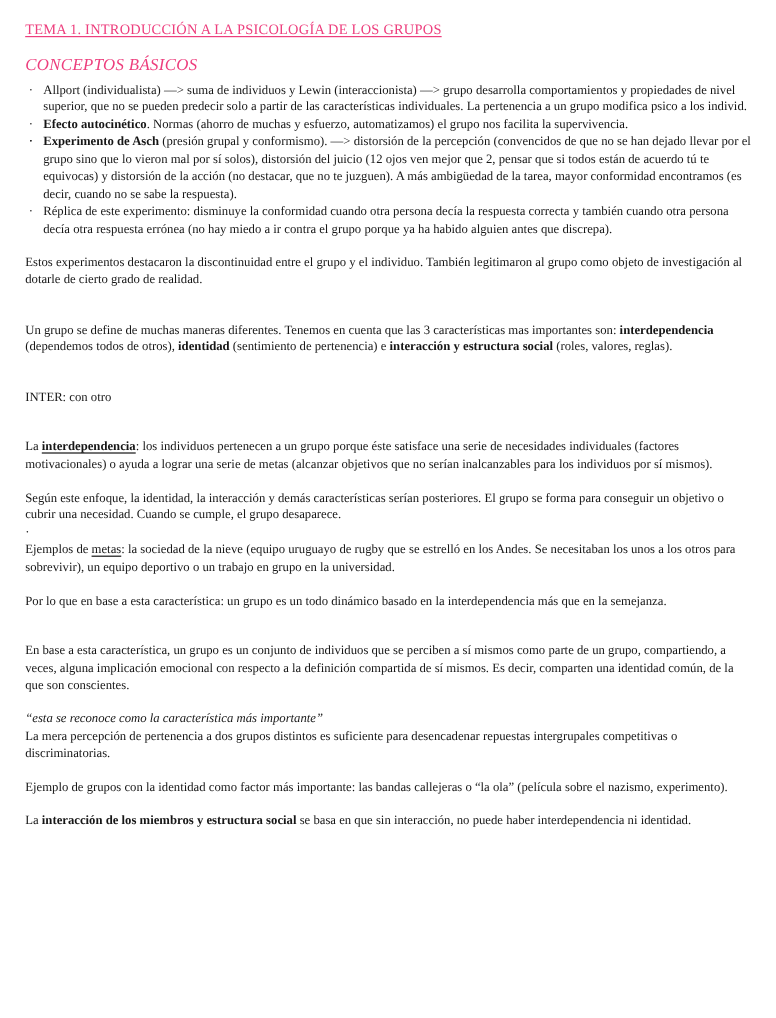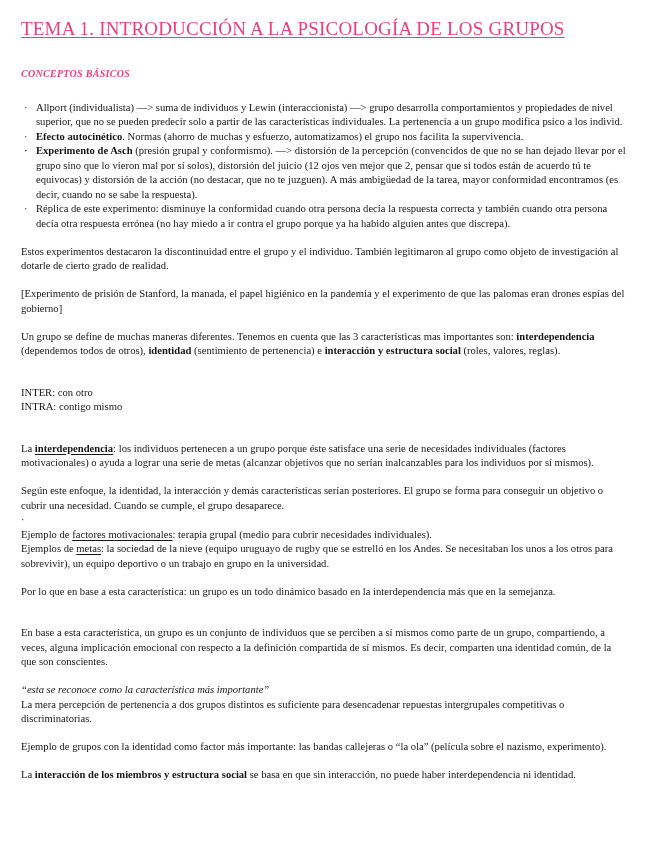--- a/index.html
+++ b/index.html
@@ -9,33 +9,33 @@
     width: 647px;
     min-height: 848px;
     background: #ffffff;
     padding: 16px 20px 24px 21px;
     font-family: "Liberation Serif", serif;
     font-size: 10.6px;
     line-height: 1.37;
     color: #161616;
   }
   .title {
-    font-size: 19px;
+    font-size: 12px;
     font-weight: normal;
     text-decoration: underline;
     text-underline-offset: 2px;
     letter-spacing: 0.2px;
-    margin-bottom: 25px;
+    margin-bottom: 13px;
   }
   .subtitle {
-    font-size: 10px;
-    font-weight: bold;
+    font-size: 14px;
+    font-weight: normal;
     font-style: italic;
     letter-spacing: 0.3px;
-    margin-bottom: 20px;
+    margin-bottom: 4px;
   }
   .content .para { min-height: 13px; }
   .content .bullet { position: relative; padding-left: 15px; }
   .content .bullet .marker { position: absolute; left: 3px; top: 0; }
   .content .spacer { height: 13.5px; }
   .seg-b { font-weight: bold; }
   .seg-i { font-style: italic; }
   .seg-u { text-decoration: underline; text-underline-offset: 1.5px; }
 </style>
 </head>
@@ -46,34 +46,31 @@
   <h2 class="subtitle" style="color: rgb(237, 62, 125);">CONCEPTOS BÁSICOS</h2>
   <div class="content">
       <div class="bullet"><span class="marker">·</span><span>Allport (individualista) —&gt; suma de individuos y Lewin (interaccionista) —&gt; grupo desarrolla comportamientos y propiedades de nivel superior, que no se pueden predecir solo a partir de las características individuales. La pertenencia a un grupo modifica psico a los individ.</span></div>
       <div class="bullet"><span class="marker">·</span><span class="seg-b">Efecto autocinético</span><span>. Normas (ahorro de muchas y esfuerzo, automatizamos) el grupo nos facilita la supervivencia.</span></div>
       <div class="bullet"><span class="marker">·</span></div>
       <div class="bullet"><span class="marker">·</span><span class="seg-b">Experimento de Asch</span><span> (presión grupal y conformismo). —&gt; distorsión de la percepción (convencidos de que no se han dejado llevar por el grupo sino que lo vieron mal por sí solos), distorsión del juicio (12 ojos ven mejor que 2, pensar que si todos están de acuerdo tú te equivocas) y distorsión de la acción (no destacar, que no te juzguen). A más ambigüedad de la tarea, mayor conformidad encontramos (es decir, cuando no se sabe la respuesta).</span></div>
       <div class="bullet"><span class="marker">·</span><span>Réplica de este experimento: disminuye la conformidad cuando otra persona decía la respuesta correcta y también cuando otra persona decía otra respuesta errónea (no hay miedo a ir contra el grupo porque ya ha habido alguien antes que discrepa).</span></div>
       <div class="spacer"></div>
       <div class="para"><span>Estos experimentos destacaron la discontinuidad entre el grupo y el individuo. También legitimaron al grupo como objeto de investigación al dotarle de cierto grado de realidad.</span></div>
       <div class="spacer"></div>
-      <div class="para"><span>[Experimento de prisión de Stanford, la manada, el papel higiénico en la pandemia y el experimento de que las palomas eran drones espías del gobierno]</span></div>
       <div class="spacer"></div>
       <div class="para"><span>Un grupo se define de muchas maneras diferentes. Tenemos en cuenta que las 3 características mas importantes son: </span><span class="seg-b">interdependencia</span><span> (dependemos todos de otros), </span><span class="seg-b">identidad</span><span> (sentimiento de pertenencia) e </span><span class="seg-b">interacción y estructura social</span><span> (roles, valores, reglas).</span></div>
       <div class="spacer"></div>
       <div class="spacer"></div>
       <div class="para"><span>INTER: con otro</span></div>
-      <div class="para"><span>INTRA: contigo mismo</span></div>
       <div class="spacer"></div>
       <div class="spacer"></div>
       <div class="para"><span>La </span><span class="seg-b seg-u">interdependencia</span><span>: los individuos pertenecen a un grupo porque éste satisface una serie de necesidades individuales (factores motivacionales) o ayuda a lograr una serie de metas (alcanzar objetivos que no serían inalcanzables para los individuos por sí mismos).</span></div>
       <div class="spacer"></div>
       <div class="para"><span>Según este enfoque, la identidad, la interacción y demás características serían posteriores. El grupo se forma para conseguir un objetivo o cubrir una necesidad. Cuando se cumple, el grupo desaparece.</span></div>
       <div class="para"><span>·</span></div>
-      <div class="para"><span>Ejemplo de </span><span class="seg-u">factores motivacionales</span><span>: terapia grupal (medio para cubrir necesidades individuales).</span></div>
       <div class="para"><span>Ejemplos de </span><span class="seg-u">metas</span><span>: la sociedad de la nieve (equipo uruguayo de rugby que se estrelló en los Andes. Se necesitaban los unos a los otros para sobrevivir), un equipo deportivo o un trabajo en grupo en la universidad.</span></div>
       <div class="spacer"></div>
       <div class="para"><span>Por lo que en base a esta característica: un grupo es un todo dinámico basado en la interdependencia más que en la semejanza.</span></div>
       <div class="spacer"></div>
       <div class="spacer"></div>
       <div class="para"><span>En base a esta característica, un grupo es un conjunto de individuos que se perciben a sí mismos como parte de un grupo, compartiendo, a veces, alguna implicación emocional con respecto a la definición compartida de sí mismos. Es decir, comparten una identidad común, de la que son conscientes.</span></div>
       <div class="spacer"></div>
       <div class="para"><span class="seg-i">“esta se reconoce como la característica más importante”</span></div>
       <div class="para"><span>La mera percepción de pertenencia a dos grupos distintos es suficiente para desencadenar repuestas intergrupales competitivas o discriminatorias.</span></div>
       <div class="spacer"></div>

